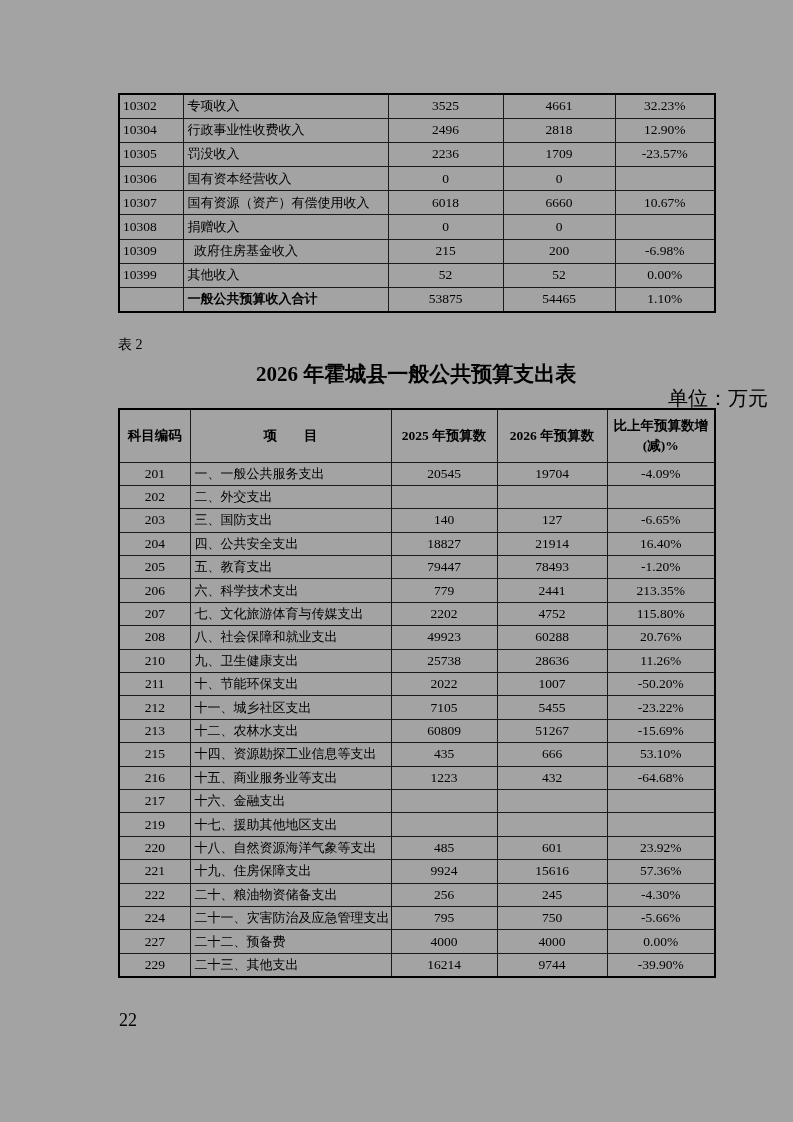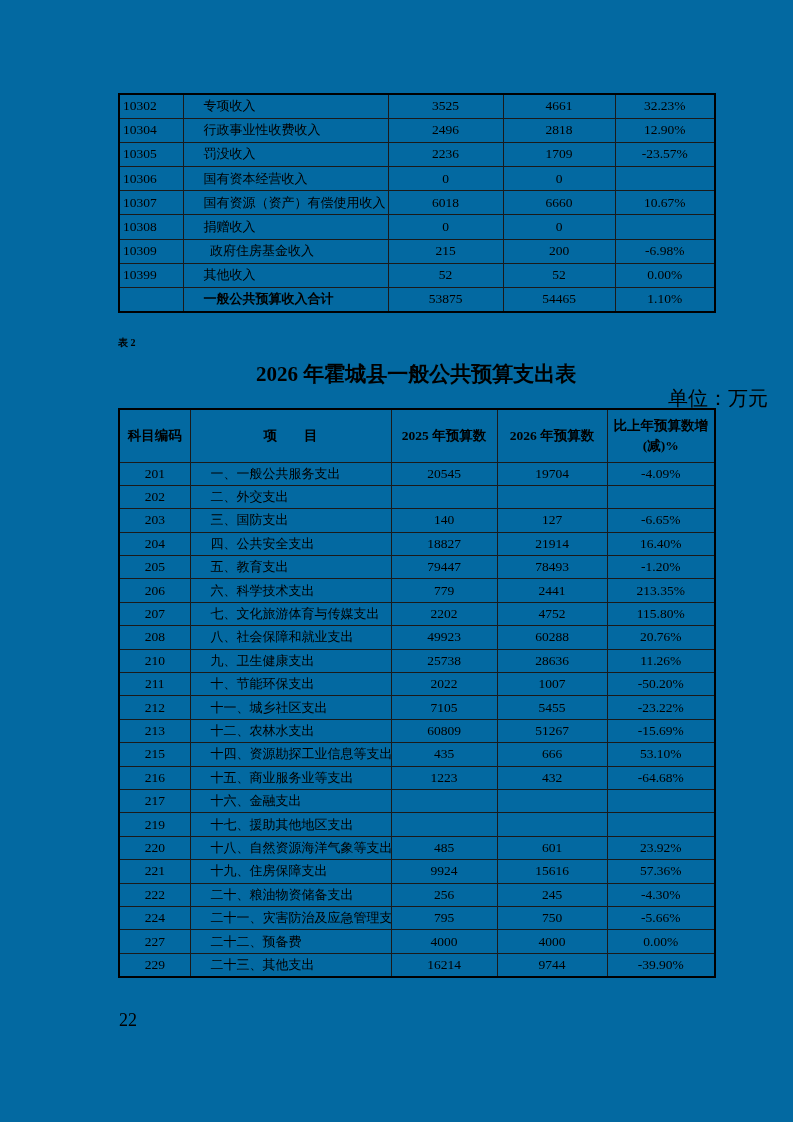--- a/index.html
+++ b/index.html
@@ -1,21 +1,21 @@
 <!DOCTYPE html>
 <html><head>
 <meta charset="utf-8">
 <style>
   * { margin: 0; padding: 0; box-sizing: border-box; }
   html, body { background: #ffffff; }
   .page {
     position: relative;
     width: 793px;
     height: 1122px;
-    background: #0369a1;
+    background: #a3a3a3;
     color: #000;
     font-family: "Liberation Serif", "DejaVu Serif", serif;
     overflow: hidden;
   }
   table {
     position: absolute;
     border-collapse: collapse;
     table-layout: fixed;
     border: 2px solid #000;
   }
@@ -27,25 +27,25 @@
     white-space: nowrap;
     vertical-align: middle;
   }
   #income-table { left: 118px; top: 93px; width: 596px; }
   #income-table td { height: 24.2px; }
   #expenditure-table { left: 118px; top: 408px; width: 596px; }
   #expenditure-table thead th { height: 53px; font-weight: bold; text-align: center; font-size: 13.5px; }
   #expenditure-table tbody td { height: 23.4px; }
   .code-left { text-align: left; padding-left: 3px; }
   .code-center { text-align: center; }
-  .item { text-align: left; padding-left: 20px; font-size: 13px; margin-top: 6px; }
+  .item { text-align: left; padding-left: 4px; font-size: 13px; margin-top: 6px; }
   .num { text-align: center; }
   .bold { font-weight: bold; }
   .pct-header-line { line-height: 1.45; }
-  .table2-label { position: absolute; left: 118px; top: 336px; font-size: 10px; font-weight: bold; }
+  .table2-label { position: absolute; left: 118px; top: 336px; font-size: 14px; }
   .table-title {
     position: absolute; left: 118px; top: 360px; width: 596px;
     text-align: center; font-weight: bold; font-size: 21px;
   }
   .unit-note {
     position: absolute; left: 118px; top: 385px; width: 650px;
     text-align: right; font-size: 20px;
   }
   .page-number { position: absolute; left: 119px; top: 1010px; font-size: 18px; }
 </style>

